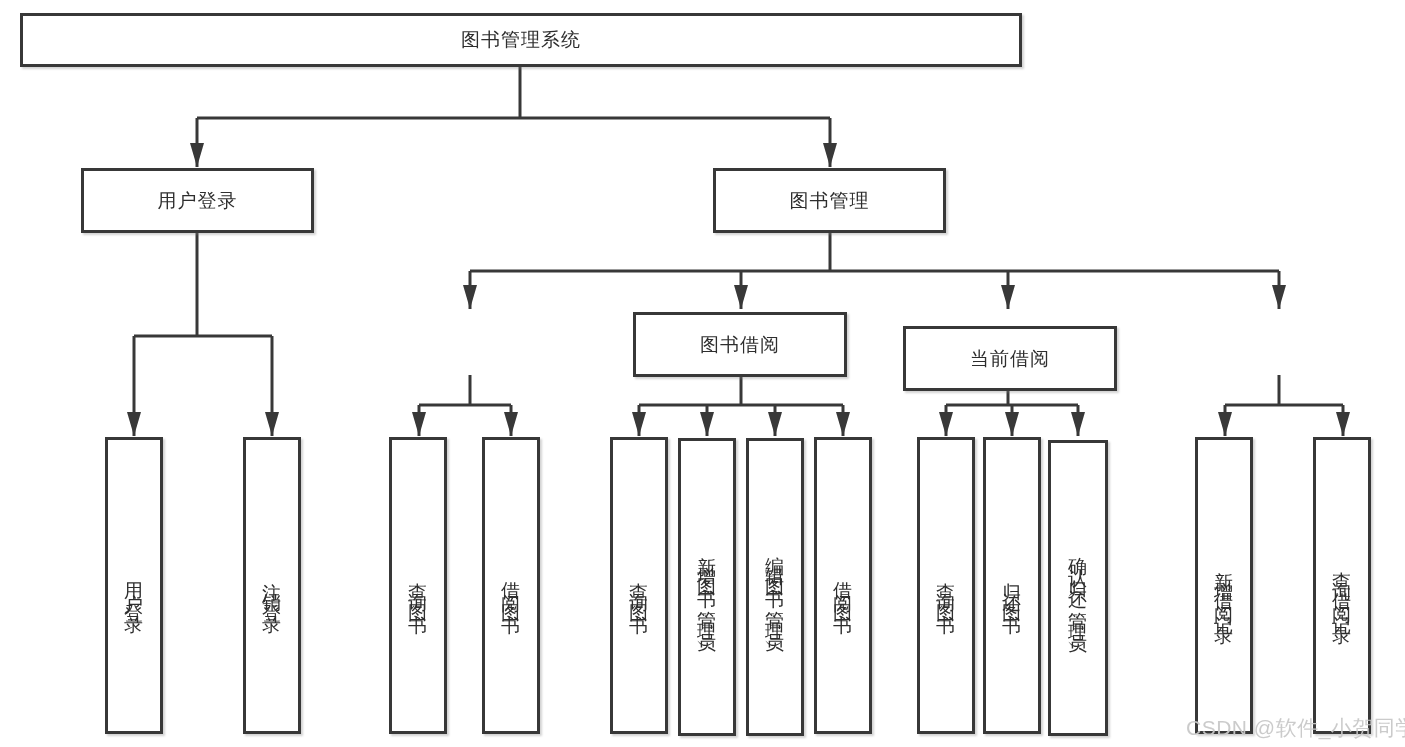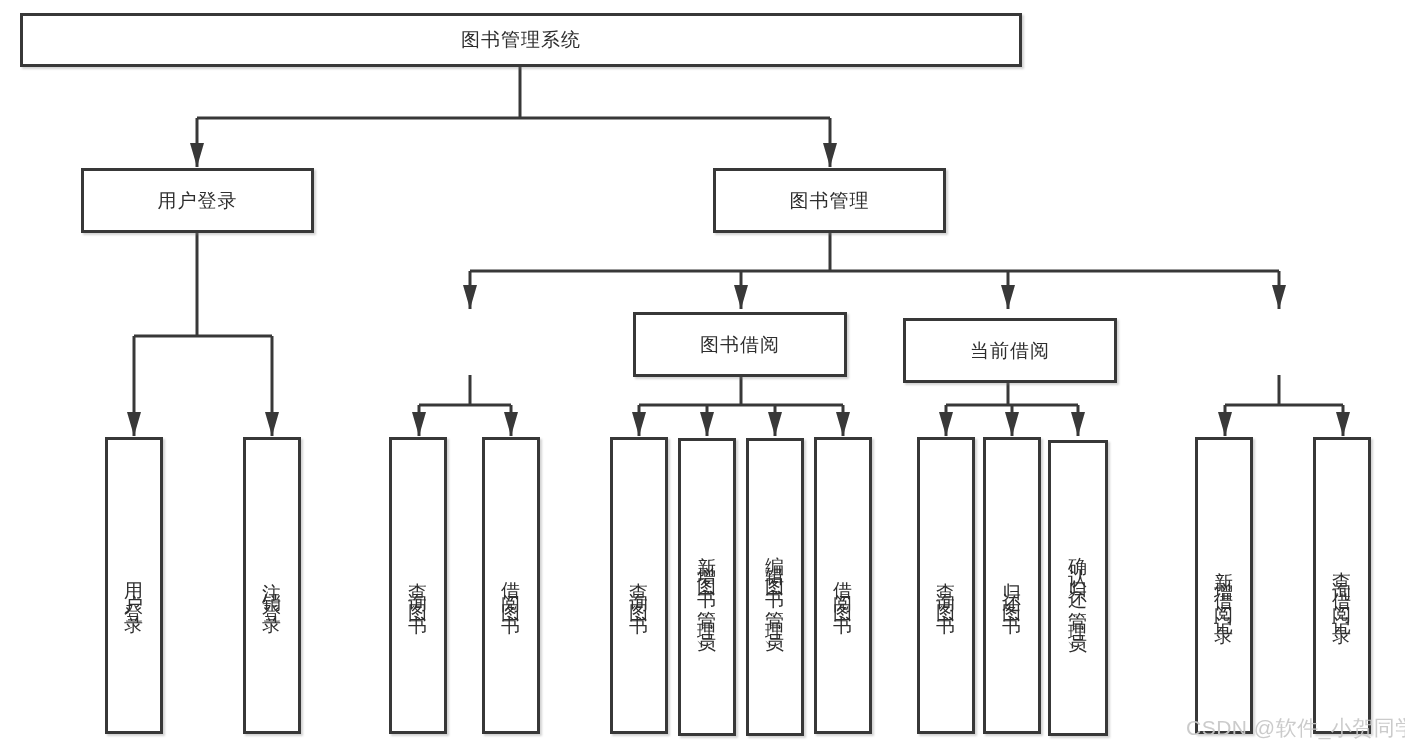--- a/index.html
+++ b/index.html
@@ -89,21 +89,21 @@
       <path d="M1343 405 V436" marker-end="url(#ah)"></path>
     </g>
   </svg>
 
   <div class="node" style="left:20px;top:13px;width:1002px;height:54px;">图书管理系统</div>
 
   <div class="node" style="left:81px;top:168px;width:233px;height:65px;">用户登录</div>
   <div class="node" style="left:713px;top:168px;width:233px;height:65px;font-family:Liberation Mono, monospace;">图书管理</div>
 
   <div class="node" style="left:633px;top:312px;width:214px;height:65px;">图书借阅</div>
-  <div class="node" style="left:903px;top:318px;width:214px;height:65px;">当前借阅</div>
+  <div class="node" style="left:903px;top:326px;width:214px;height:65px;">当前借阅</div>
 
   <div class="node vnode" style="left:105px;top:437px;width:58px;height:297px;">用户登录</div>
   <div class="node vnode" style="left:243px;top:437px;width:58px;height:297px;">注销登录</div>
 
   <div class="node vnode" style="left:389px;top:437px;width:58px;height:297px;">查询图书</div>
   <div class="node vnode" style="left:482px;top:437px;width:58px;height:297px;">借阅图书</div>
 
   <div class="node vnode" style="left:610px;top:437px;width:58px;height:297px;">查询图书</div>
   <div class="node vnode" style="left:678px;top:438px;width:58px;height:298px;">新增图书（管理员）</div>
   <div class="node vnode" style="left:746px;top:438px;width:58px;height:298px;">编辑图书（管理员）</div>

